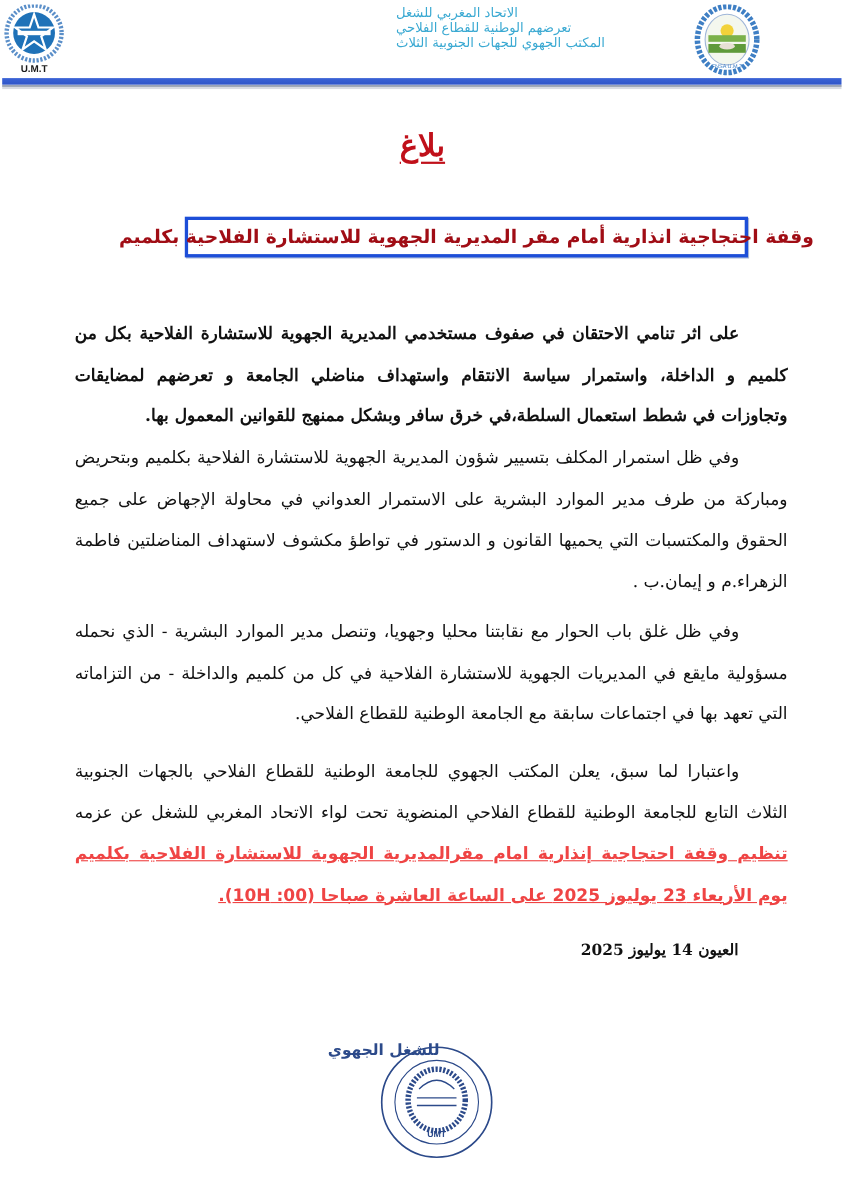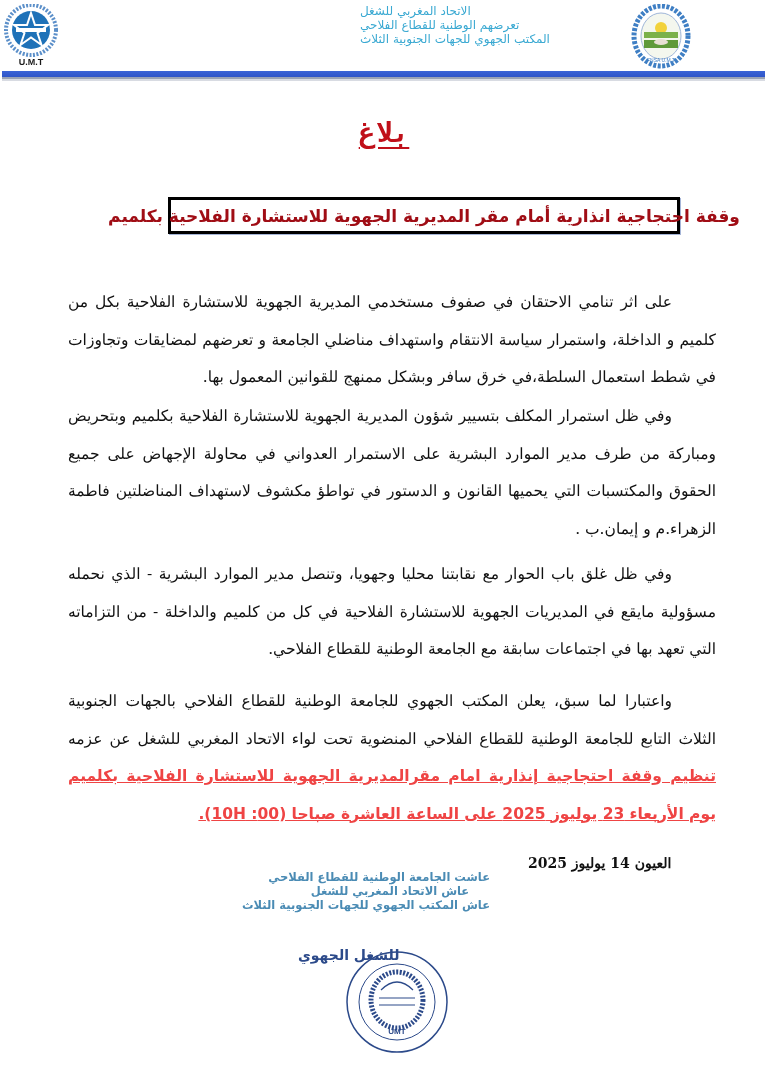--- a/index.html
+++ b/index.html
@@ -22,43 +22,43 @@
     .header-bar {
       position: absolute; left: 2px; top: 71px; width: 763px; height: 6px;
       background: linear-gradient(#3a63d6, #2f55c8);
       box-shadow: 0 2px 0 #9aa3b5, 0 4px 0 #d8dbe2;
     }
 
     
     .title {
       position: absolute; top: 116px; left: 0; right: 0; text-align: center;
       direction: rtl; color: #c0101a; font-weight: bold; font-size: 28px;
-      font-family: Liberation Mono, monospace; text-decoration: underline;
+      font-family: Liberation Sans, sans-serif; text-decoration: underline;
       text-underline-offset: 5px;
     }
     .subject-box {
       position: absolute; left: 168px; top: 197px; width: 512px; height: 37px;
-      border: 3px solid #000000; box-sizing: border-box;
+      border: 3px solid #1d4ed8; box-sizing: border-box;
       box-shadow: 1px 1px 0 #a6b6d8;
       display: flex; align-items: center; justify-content: center;
     }
     .subject-text {
       direction: rtl; color: #a00d15; font-weight: bold; font-size: 17px;
       font-family: "DejaVu Sans", sans-serif; white-space: nowrap;
     }
 
     
     .para {
       position: absolute; left: 68px; width: 648px;
       direction: rtl; text-align: justify; text-align-last: right;
       font-family: "DejaVu Serif", serif; font-size: 15.5px; line-height: 37.5px;
       color: #111;
     }
     .para .indent { display: inline-block; width: 44px; }
-    .p1 { top: 284px; }
+    .p1 { top: 284px; font-weight: bold; }
     .p2 { top: 398px; }
     .p3 { top: 556px; }
     .p4 { top: 683px; }
     .hl {
       color: #ef4444; font-weight: bold; text-decoration: underline;
       font-family: "DejaVu Sans", sans-serif;
     }
 
     
     .slogans {
@@ -114,25 +114,20 @@
 
   <div class="subject-box">
     <span class="subject-text">وقفة احتجاجية انذارية أمام مقر المديرية الجهوية للاستشارة الفلاحية بكلميم</span>
   </div>
 
   <div class="para p1"><span class="indent"></span><span>على اثر تنامي الاحتقان في صفوف مستخدمي المديرية الجهوية للاستشارة الفلاحية بكل من كلميم و الداخلة، واستمرار سياسة الانتقام واستهداف مناضلي الجامعة و تعرضهم لمضايقات وتجاوزات في شطط استعمال السلطة،في خرق سافر وبشكل ممنهج للقوانين المعمول بها.</span></div>
   <div class="para p3"><span class="indent"></span><span>وفي ظل غلق باب الحوار مع نقابتنا محليا وجهويا، وتنصل مدير الموارد البشرية - الذي نحمله مسؤولية مايقع في المديريات الجهوية للاستشارة الفلاحية في كل من كلميم والداخلة - من التزاماته التي تعهد بها في اجتماعات سابقة مع الجامعة الوطنية للقطاع الفلاحي.</span></div>
   <div class="para p2"><span class="indent"></span><span>وفي ظل استمرار المكلف بتسيير شؤون المديرية الجهوية للاستشارة الفلاحية بكلميم وبتحريض ومباركة من طرف مدير الموارد البشرية على الاستمرار العدواني في محاولة الإجهاض على جميع الحقوق والمكتسبات التي يحميها القانون و الدستور في تواطؤ مكشوف لاستهداف المناضلتين فاطمة الزهراء.م و إيمان.ب .</span></div>
   <div class="para p4"><span class="indent"></span><span>واعتبارا لما سبق، يعلن المكتب الجهوي للجامعة الوطنية للقطاع الفلاحي بالجهات الجنوبية الثلاث التابع للجامعة الوطنية للقطاع الفلاحي المنضوية تحت لواء الاتحاد المغربي للشغل عن عزمه </span><span class="hl">تنظيم وقفة احتجاجية إنذارية امام مقرالمديرية الجهوية للاستشارة الفلاحية بكلميم يوم الأربعاء 23 يوليوز 2025 على الساعة العاشرة صباحا (00: 10H).</span></div>
 
-  <div class="slogans">
-    <div>عاشت الجامعة الوطنية للقطاع الفلاحي</div>
-    <div>عاش الاتحاد المغربي للشغل</div>
-    <div>عاش المكتب الجهوي للجهات الجنوبية الثلاث</div>
-  </div>
 
   <div class="date">العيون 14 يوليوز 2025</div>
 
   <svg class="stamp" viewBox="0 0 104 104">
     <circle cx="52" cy="52" r="50" fill="none" stroke="#2c4a8a" stroke-width="1.5"></circle>
     <circle cx="52" cy="52" r="38" fill="none" stroke="#2c4a8a" stroke-width="1"></circle>
     <ellipse cx="52" cy="50" rx="26" ry="28" fill="none" stroke="#2c4a8a" stroke-width="5" stroke-dasharray="2 1.5"></ellipse>
     <path d="M36 40 Q52 24 68 40" fill="none" stroke="#2c4a8a" stroke-width="1.2"></path>
     <line x1="34" y1="48" x2="70" y2="48" stroke="#2c4a8a" stroke-width="1.2"></line>
     <line x1="34" y1="55" x2="70" y2="55" stroke="#2c4a8a" stroke-width="1.2"></line>

